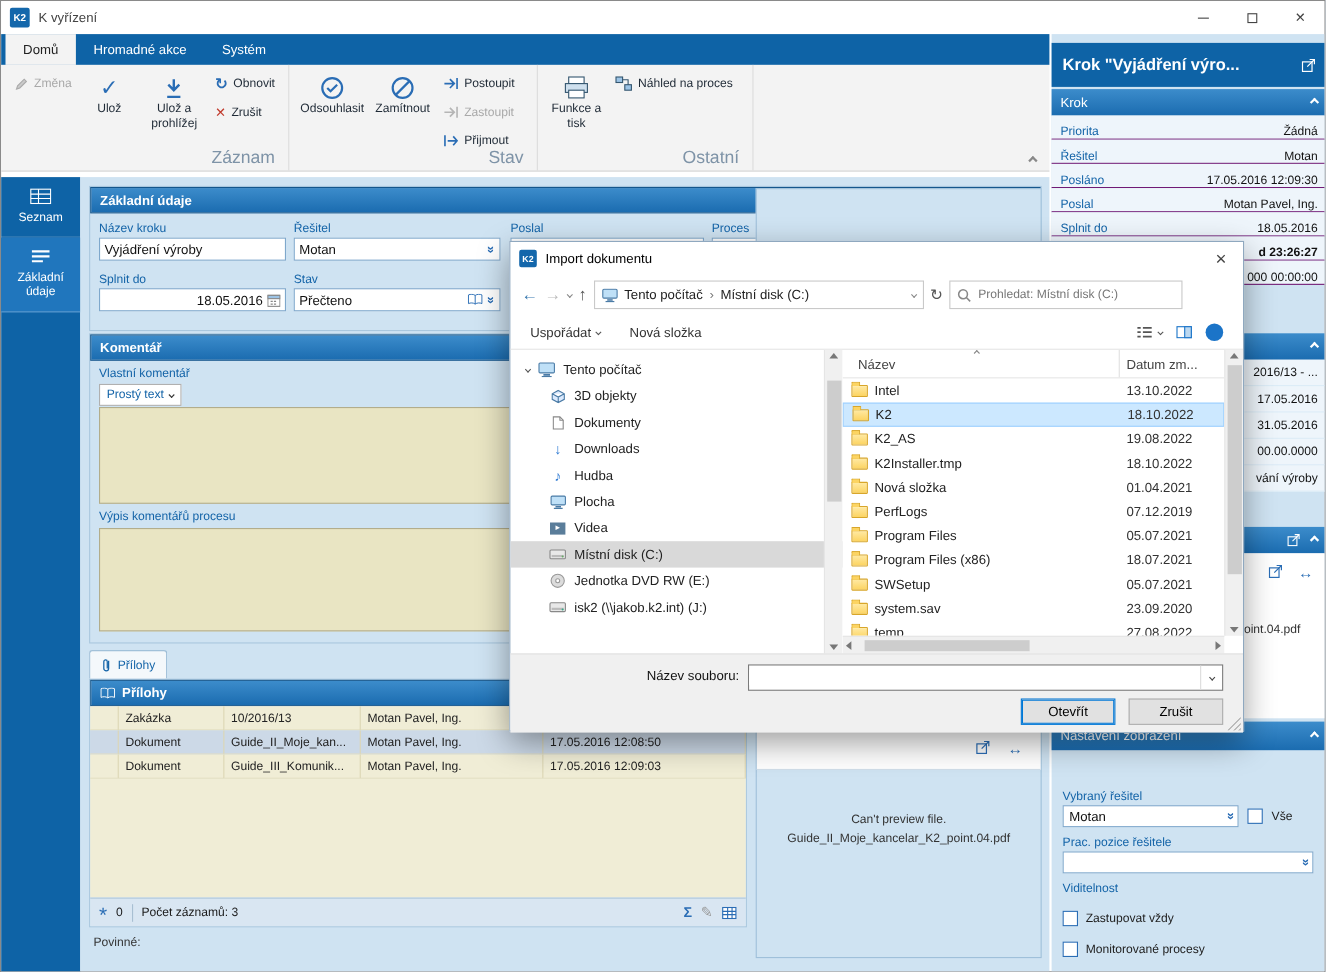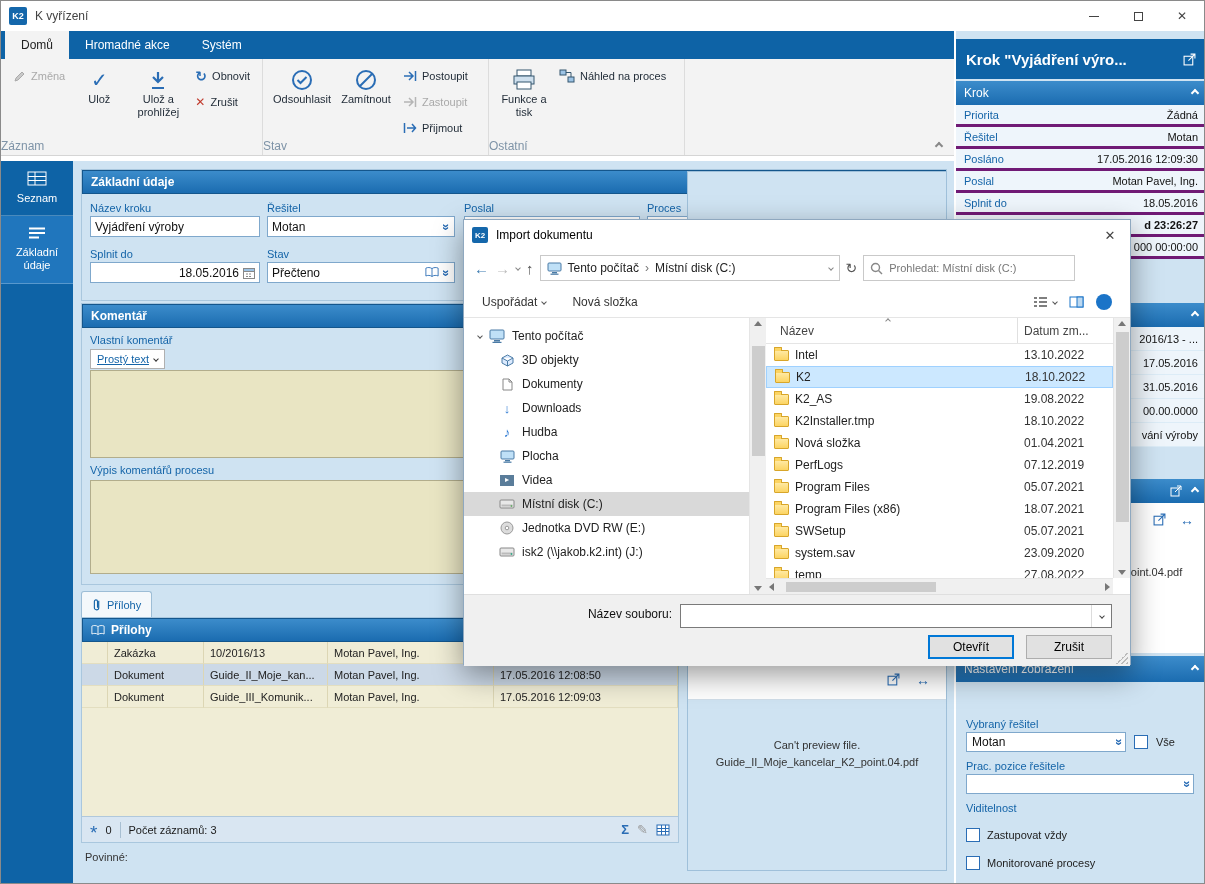--- a/index.html
+++ b/index.html
@@ -43,21 +43,21 @@
 .wbtn{width:44px;height:30px;display:flex;align-items:center;justify-content:center;color:#444;font-size:12px}
 .min-glyph{width:10px;border-bottom:1px solid #444}
 .max-glyph{width:9px;height:9px;border:1px solid #444}
 
 #tabbar{left:0;top:30px;width:953px;height:28px;background:#0e63a6;display:flex;align-items:flex-end;padding-left:4px}
 .tab{padding:0 16px;line-height:28px;color:#fff;font-size:12px}
 .tab.active{background:#f3f3f3;color:#222}
 
 #ribbon{left:0;top:58px;width:953px;height:97px;background:#f3f3f3;border-bottom:1px solid #d5d5d5;display:flex}
 .rgroup{position:relative;height:100%;border-right:1px solid #dcdcdc;display:flex;align-items:flex-start;padding:4px 6px 16px 6px}
-.glabel{position:absolute;bottom:2px;left:0;right:12px;text-align:left;color:#7e93a7;font-size:12px}
+.glabel{position:absolute;bottom:2px;left:0;right:12px;text-align:right;color:#7e93a7;font-size:16px}
 .rbig{width:58px;display:flex;flex-direction:column;align-items:center;padding-top:4px;text-align:center;color:#1f2a36}
 .rbig .ric{height:26px;display:flex;align-items:center;justify-content:center}
 .rbig .rlab{line-height:1.2}
 .rcol{display:flex;flex-direction:column}
 .rsmall{display:flex;align-items:center;gap:5px;height:26px;padding:0 6px;color:#1f2a36;white-space:nowrap}
 .rsmall.dis,.rbig.dis{color:#a9a9a9}
 .ribbon-chv{position:absolute;right:12px;bottom:6px;color:#888}
 
 #sidebar{left:0;top:160px;width:72px;height:724px;background:#0e63a6}
 .sbitem{display:flex;flex-direction:column;align-items:center;gap:6px;color:#fff;text-align:center;padding:10px 2px;border-bottom:1px solid rgba(255,255,255,.25);line-height:1.2}
@@ -68,21 +68,21 @@
 .phead .sp{flex:1}
 .panel{position:absolute;border:1px solid #a9c7de}
 .flabel{color:#1464a8;margin-bottom:2px}
 .inp{background:#fff;border:1px solid #7fa8cc;height:21px;font-size:12px;display:flex;align-items:center;padding:0 4px;color:#111;gap:4px}
 .inp .v{flex:1;overflow:hidden;white-space:nowrap}
 .inp .v.right{text-align:right}
 .field{position:absolute}
 .btn-hist{position:absolute;height:28px;background:#ece8cf;border:1px solid #9a9a7a;display:flex;align-items:center;justify-content:center;font-size:11px;color:#222}
 .ta{background:#e9e5c3;border:1px solid #b2ad8c;position:absolute}
 .prosty{position:absolute;height:20px;background:#fff;border:1px solid #b0b0b0;display:flex;align-items:center;gap:5px;padding:0 6px;color:#1464a8}
-.prosty .txt{text-decoration:underline}
+.prosty .txt{}
 
 #prilohy-tab{position:absolute;left:8px;top:430px;height:26px;background:#f4f8fb;border:1px solid #9dbdd6;border-bottom:none;border-radius:3px 3px 0 0;display:flex;align-items:center;gap:5px;padding:0 10px;color:#1464a8}
 .tbl-head{display:flex;height:24px;background:#d9e8f5;color:#1464a8;border-bottom:1px solid #b0c8dc}
 .tbl-head span{display:flex;align-items:center;padding-left:6px;border-right:1px solid #b9cfe2}
 .arow{display:flex;height:22px;background:#f0edd6;color:#222}
 .arow.sel{background:#ccd9e7}
 .arow span{display:flex;align-items:center;padding-left:6px;border-right:1px solid #dcd6b4;border-bottom:1px solid #e3dec0;overflow:hidden;white-space:nowrap}
 .c0{width:26px;flex:none}.c1{width:96px;flex:none}.c2{width:124px;flex:none}.c3{width:166px;flex:none}.c4{flex:1}
 .tfoot{height:26px;background:#d9e6f2;border-top:1px solid #b0c8dc;display:flex;align-items:center;gap:8px;padding:0 8px}
 .tfoot .sep{width:1px;height:16px;background:#a8bfd2}
@@ -90,21 +90,21 @@
 #preview-col{position:absolute;left:614px;top:10px;width:260px;height:700px;background:#cfe3f2;border:1px solid #9fc0da}
 .pv-toolbar{position:absolute;left:0;right:0;top:488px;height:40px;background:#fff;border-bottom:1px solid #d0dde8;display:flex;align-items:center;justify-content:flex-end;gap:16px;padding-right:16px;color:#2a6db5}
 .pv-msg{position:absolute;top:565px;left:4px;right:4px;text-align:center;color:#333;line-height:1.55}
 
 #right-panel{left:955px;top:30px;width:250px;height:854px;background:#cfe3f2}
 .rp-sec{position:absolute;left:0;width:250px}
 #rp-header{top:8px;height:40px;background:#0e63a6;color:#fff;display:flex;align-items:center;padding:0 10px;font-size:15px;font-weight:bold;white-space:nowrap;overflow:hidden}
 #rp-header .sp{flex:1}
 .rphead{height:24px;background:linear-gradient(180deg,#3c8ccb,#1b6cb0);color:#fff;font-weight:normal;font-size:12px;display:flex;align-items:center;gap:10px;padding:0 8px}
 .rphead .sp{flex:1}
-.rprow{height:22px;display:flex;align-items:center;padding:0 8px;background:#eef5fb;border-bottom:3px solid #701a75}
+.rprow{height:22px;display:flex;align-items:flex-end;padding:0 8px;background:#eef5fb;border-bottom:1px solid #701a75}
 .rprow .rl{flex:1;color:#1464a8}
 .rprow .rv{color:#111}
 .rprow .rv.b{font-weight:bold}
 .rprow2{height:24px;display:flex;align-items:center;justify-content:flex-end;padding:0 8px;background:#eef5fb;border-bottom:1px solid #dcecf7;color:#111}
 #rp-doc{background:#fff}
 .rp-doc-icons{position:absolute;top:10px;right:12px;display:flex;gap:14px;color:#2a6db5}
 .rp-doc-msg{position:absolute;top:44px;left:0;right:0;text-align:center;color:#333;line-height:1.55;white-space:nowrap}
 .nb-label{color:#1464a8;margin:8px 0 2px 0}
 .kcombo{height:20px;background:#fff;border:1px solid #7fa8cc;display:flex;align-items:center;padding:0 2px 0 5px;font-size:12px;color:#111}
 .kcombo .v{flex:1;overflow:hidden;white-space:nowrap}

